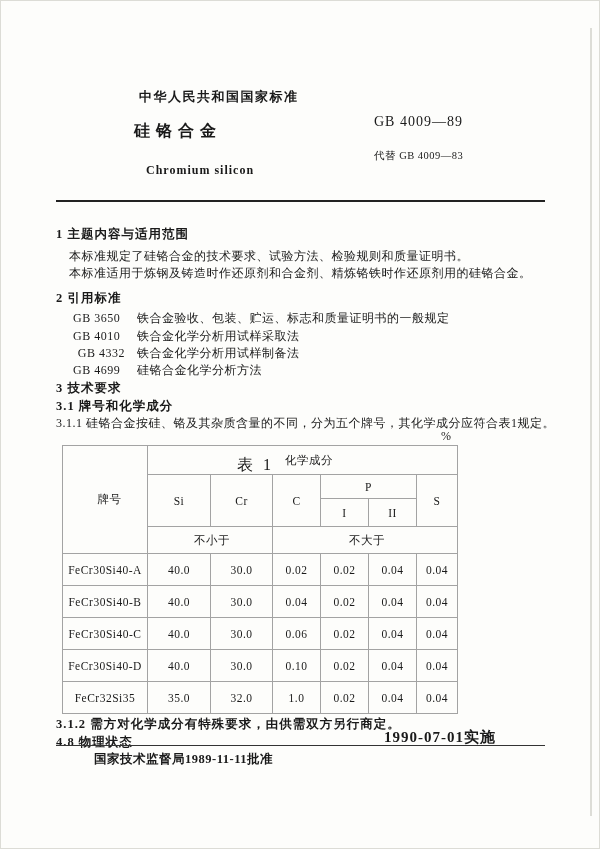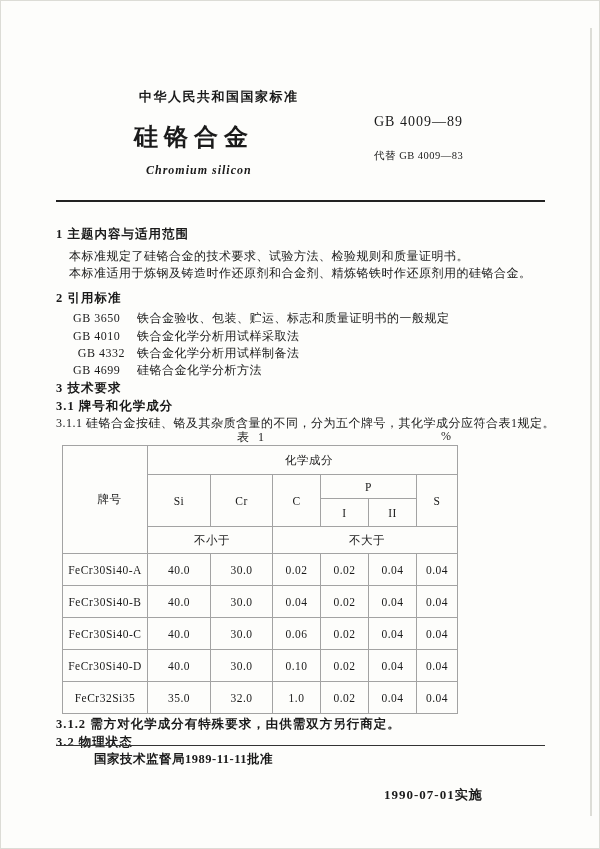--- a/index.html
+++ b/index.html
@@ -17,25 +17,25 @@
     position: absolute; right: 8px; top: 28px; width: 2px; height: 788px;
     background: #ddddd7;
   }
   
   .org {
     position: absolute; left: 139px; top: 88px;
     font-size: 13px; font-weight: bold; letter-spacing: 1.5px; text-align: right;
   }
   .title {
     position: absolute; left: 134px; top: 121px;
-    font-size: 24px; font-weight: bold; letter-spacing: 6px;
+    font-size: 16px; font-weight: bold; letter-spacing: 6px;
   }
   .title-en {
     position: absolute; left: 146px; top: 163px;
-    font-size: 12px; font-weight: bold; letter-spacing: 1px; font-style: italic;
+    font-size: 12px; font-weight: bold; letter-spacing: 1px;
   }
   .std-no {
     position: absolute; left: 374px; top: 114px;
     font-size: 14px; font-weight: normal; letter-spacing: 1px;
   }
   .replaces {
     position: absolute; left: 374px; top: 149px;
     font-size: 10.5px; letter-spacing: 0.5px;
   }
   .rule-top {
@@ -43,21 +43,21 @@
     background: #222;
   }
   
   .content { position: absolute; left: 56px; top: 8px; width: 489px; height: 676px; }
   .abs { position: absolute; }
   .h { font-size: 12.5px; font-weight: bold; letter-spacing: 1px; white-space: nowrap; }
   .p { font-size: 12px; letter-spacing: 0.5px; white-space: nowrap; }
   .indent { left: 13px; }
   .ref-row { left: 17px; font-size: 12px; letter-spacing: 0.5px; white-space: nowrap; }
   .ref-no { display: inline-block; min-width: 52px; margin-right: 12px; }
-  .tbl-caption { font-size: 12px; letter-spacing: 3px; }
+  .tbl-caption { font-size: 16px; letter-spacing: 3px; margin-top: 26px; }
   .tbl-unit { font-size: 12px; }
   
   table.chem {
     border-collapse: collapse; table-layout: fixed;
     font-size: 11.5px;
   }
   table.chem td {
     border: 1px solid #a3a3a3; text-align: center; vertical-align: middle;
     padding: 0; letter-spacing: 0.5px;
   }
@@ -71,22 +71,22 @@
   
   .footer-rule {
     position: absolute; left: 56px; top: 745px; width: 489px; height: 1px;
     background: #333;
   }
   .footer-left {
     position: absolute; left: 57px; top: 751px;
     font-size: 12.5px; font-weight: bold; letter-spacing: 0.5px; padding-left: 37px;
   }
   .footer-right {
-    position: absolute; left: 384px; top: 786px;
-    font-size: 13px; font-weight: bold; letter-spacing: 1px;
+    position: absolute; left: 384px; top: 728px;
+    font-size: 15px; font-weight: bold; letter-spacing: 1px;
   }
 </style>
 </head>
 <body>
 
 <div class="page">
   <div class="scan-edge-right"></div>
 
   <div class="org">中华人民共和国国家标准</div>
   <div class="title">硅铬合金</div>
@@ -194,19 +194,19 @@
         <td>32.0</td>
         <td>1.0</td>
         <td>0.02</td>
         <td>0.04</td>
         <td>0.04</td>
       </tr>
     </tbody>
       </table>
 
     <div class="abs h" style="top:708px; left:0; font-weight:bold;">3.1.2  需方对化学成分有特殊要求，由供需双方另行商定。</div>
-    <div class="abs h" style="top:726px; left:0;">3.2  物理状态</div>
+    <div class="abs h" style="top:726px; left:0;">4.8  物理状态</div>
   </div>
 
   <div class="footer-rule"></div>
   <div class="footer-left">国家技术监督局1989-11-11批准</div>
   <div class="footer-right">1990-07-01实施</div>
 </div>
 
 </body></html>

